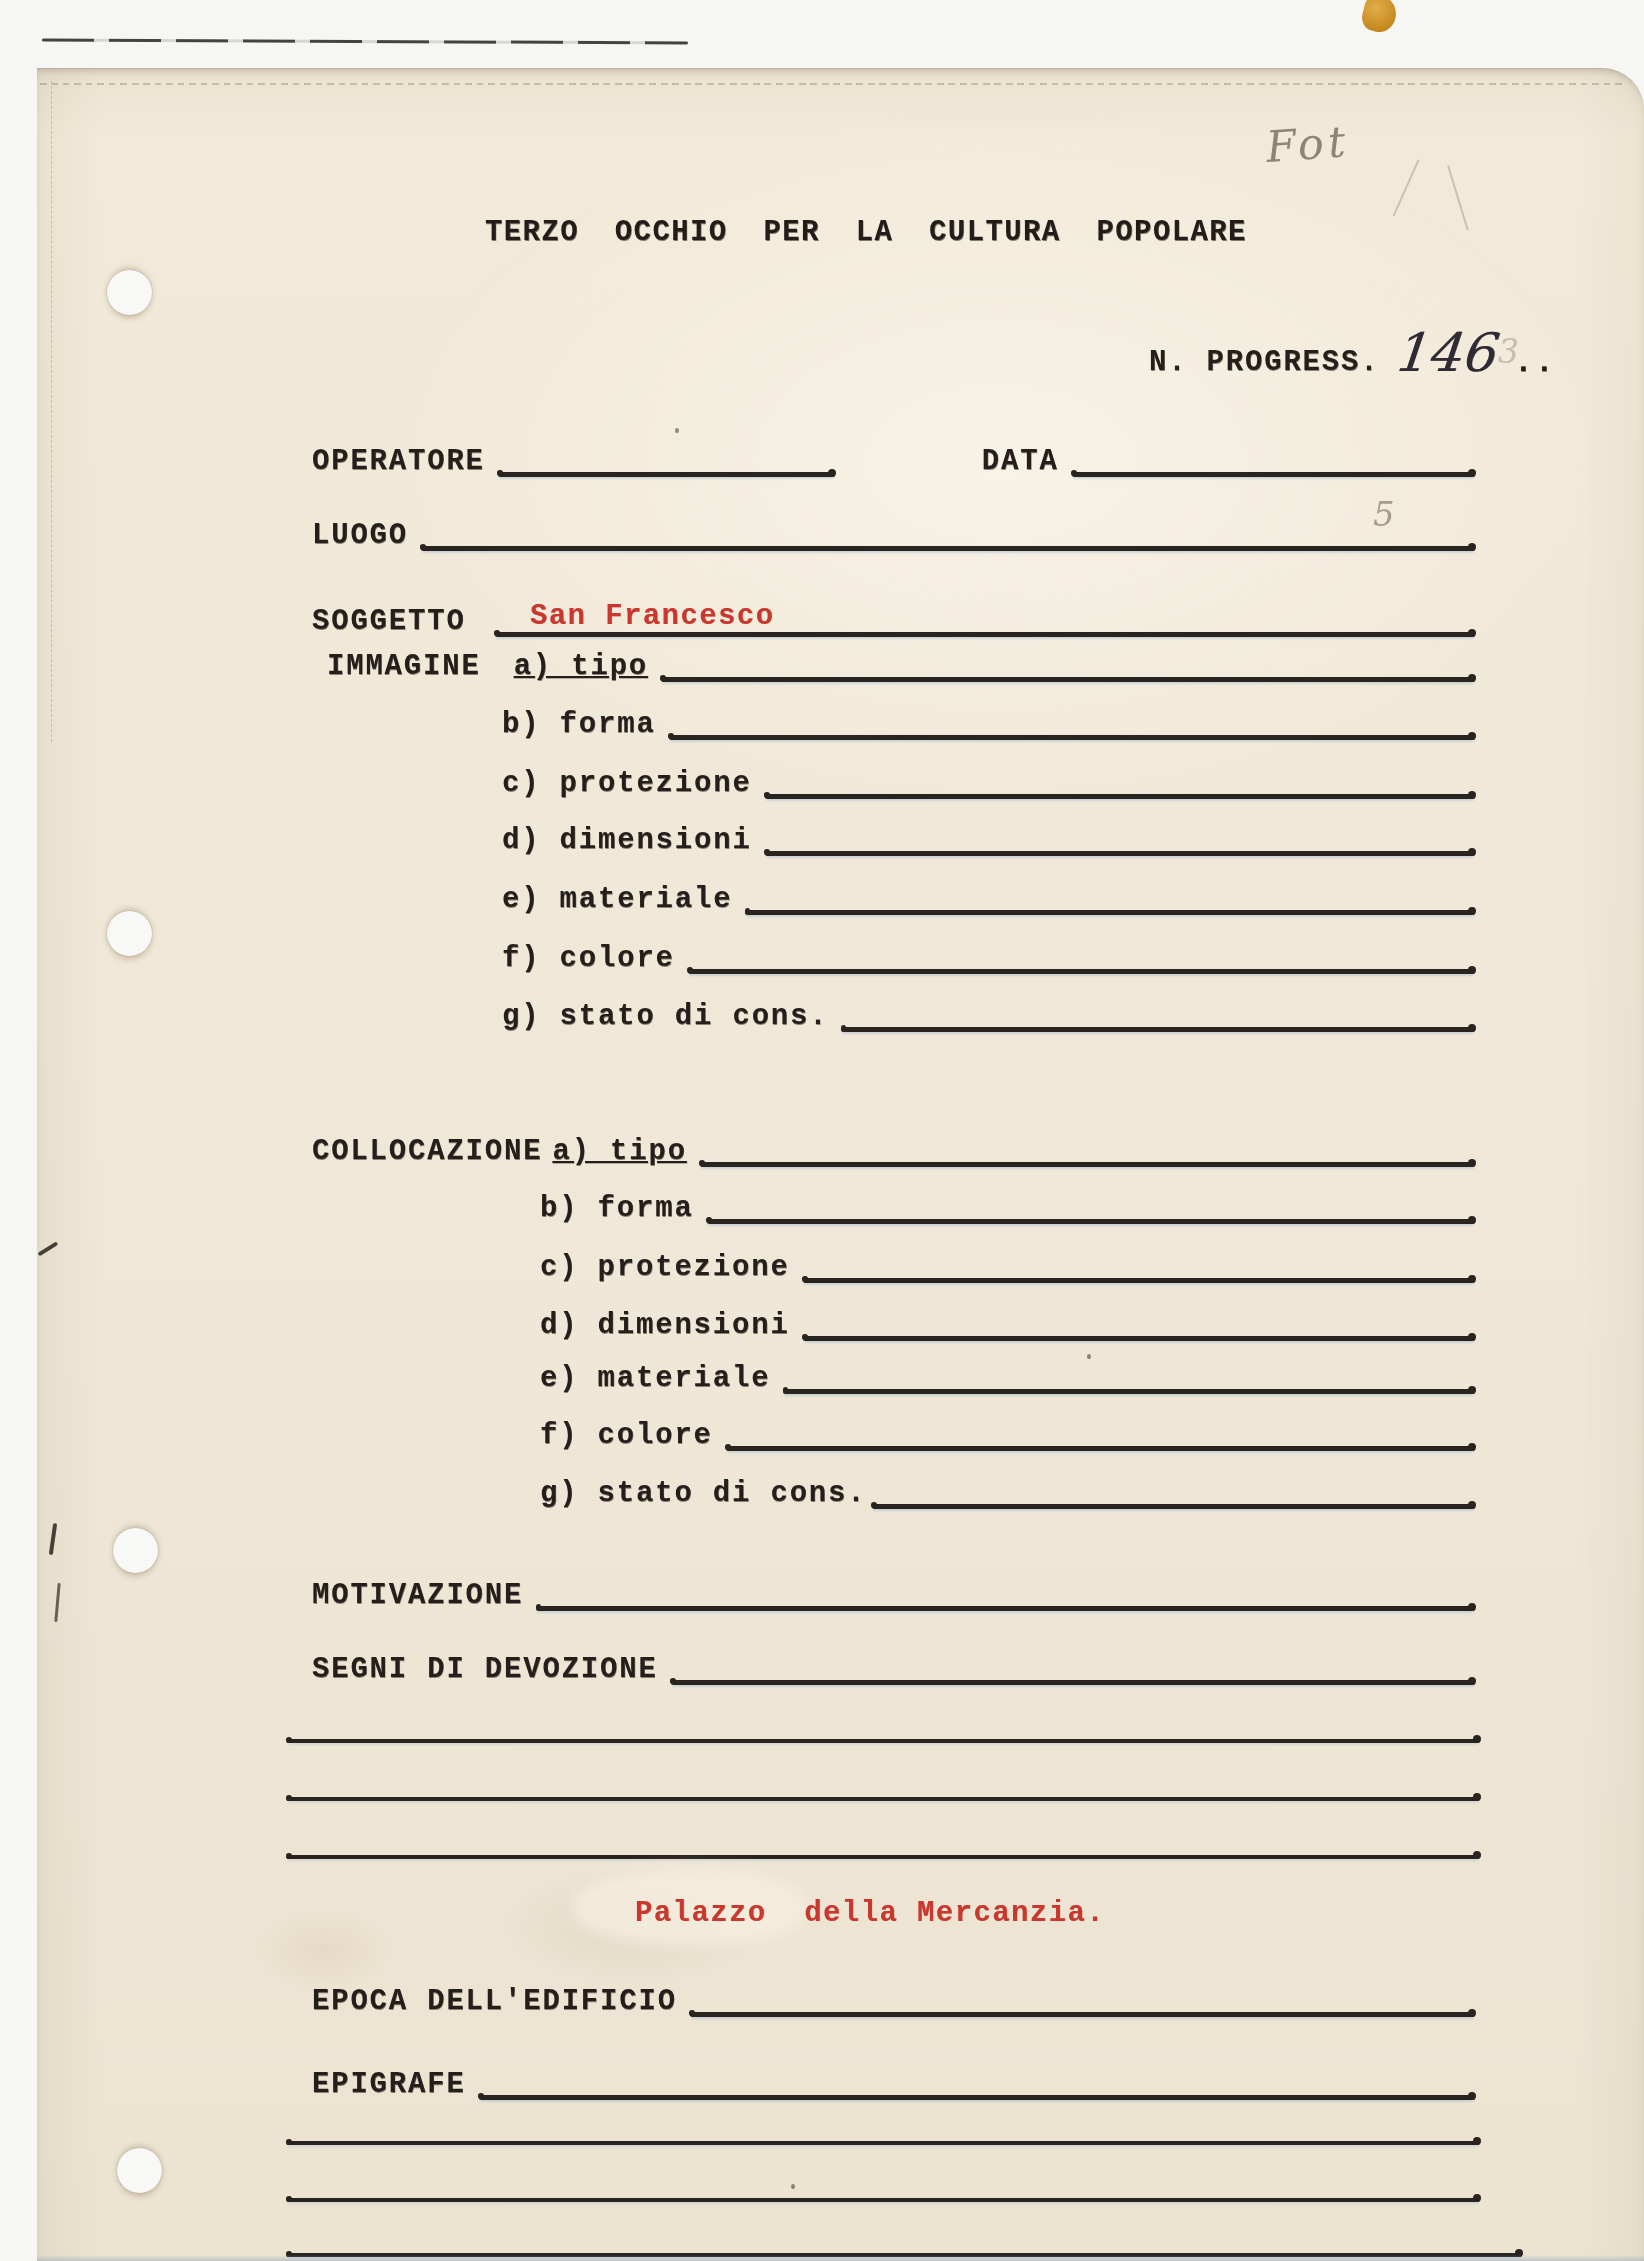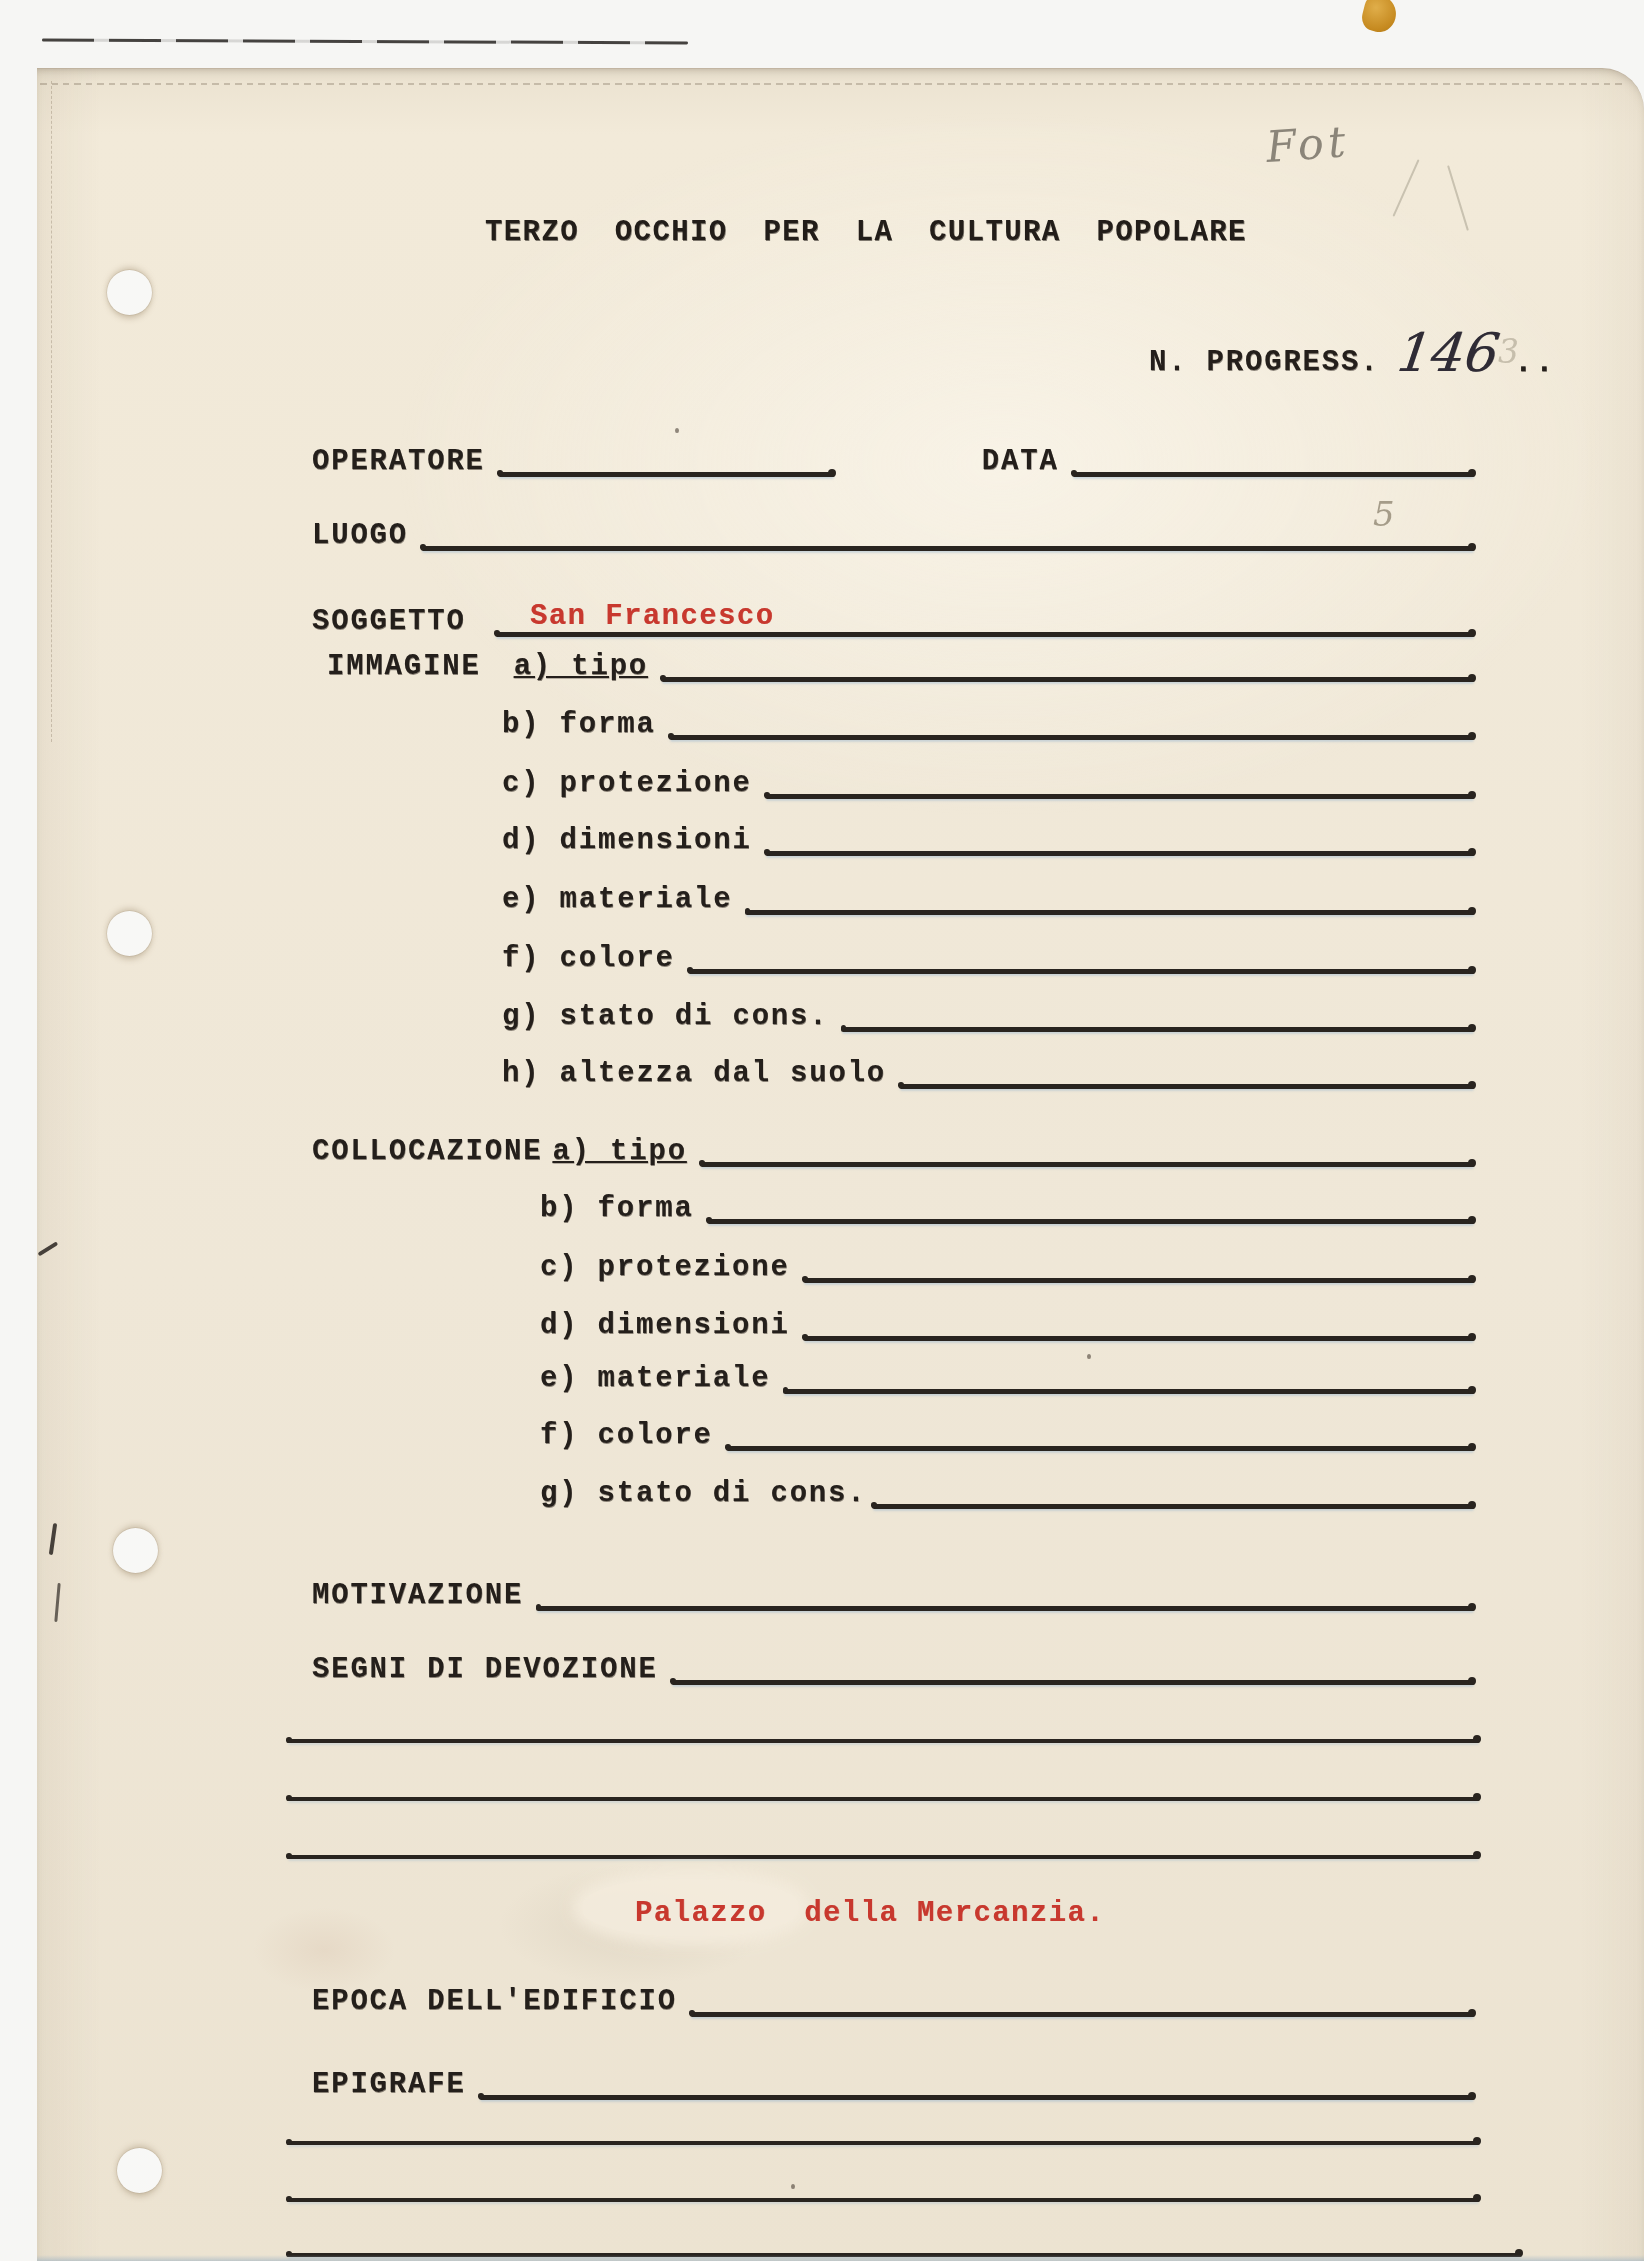--- a/index.html
+++ b/index.html
@@ -151,24 +151,20 @@
       <span class="fill-line"></span>
     </div>
     <div class="row" style="top:872px;left:465px">
       <span class="lbl">f) colore</span>
       <span class="fill-line"></span>
     </div>
     <div class="row" style="top:930px;left:465px">
       <span class="lbl">g) stato di cons.</span>
       <span class="fill-line"></span>
     </div>
-    <div class="row" style="top:987px;left:465px">
-      <span class="lbl">h) altezza dal suolo</span>
-      <span class="fill-line"></span>
-    </div>
 
     <div class="row" style="top:1065px;left:275px">
       <span class="lbl">COLLOCAZIONE</span>
       <span class="lbl sub">a) tipo</span>
       <span class="fill-line"></span>
     </div>
     <div class="row" style="top:1122px;left:503px">
       <span class="lbl">b) forma</span>
       <span class="fill-line"></span>
     </div>

